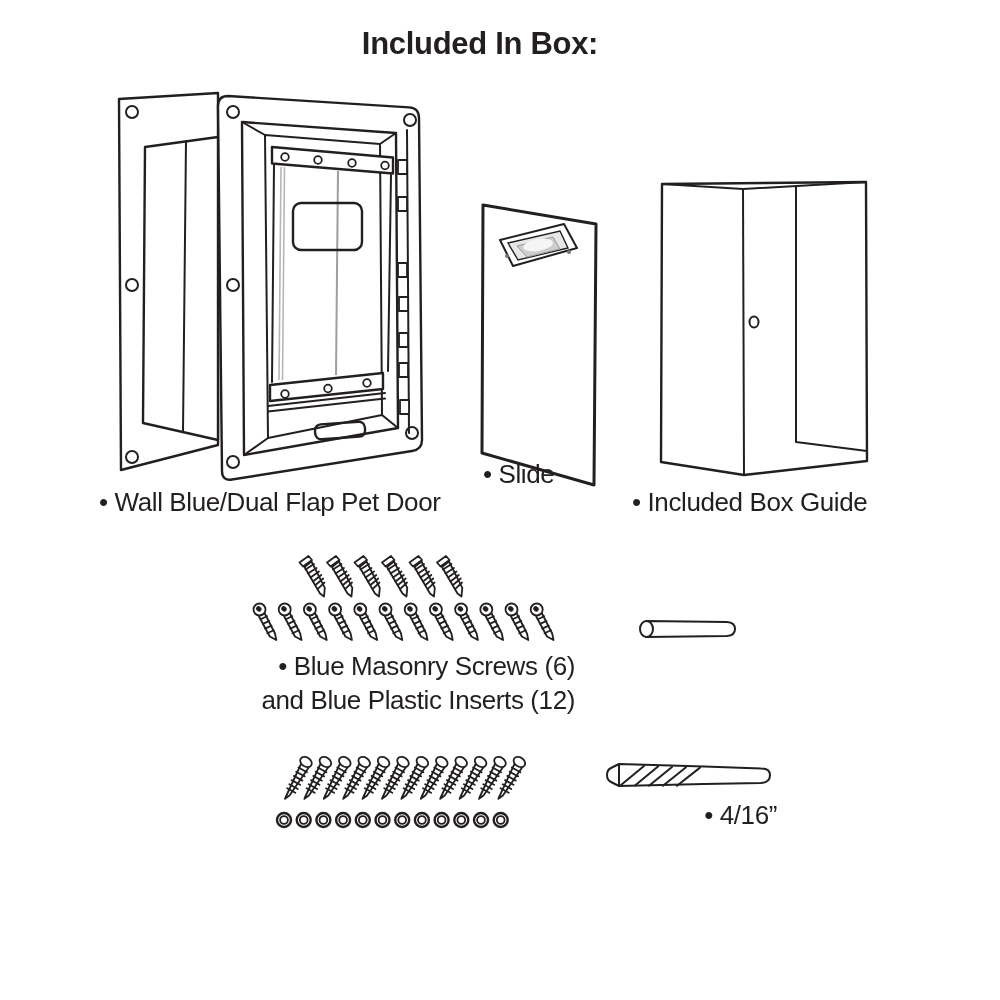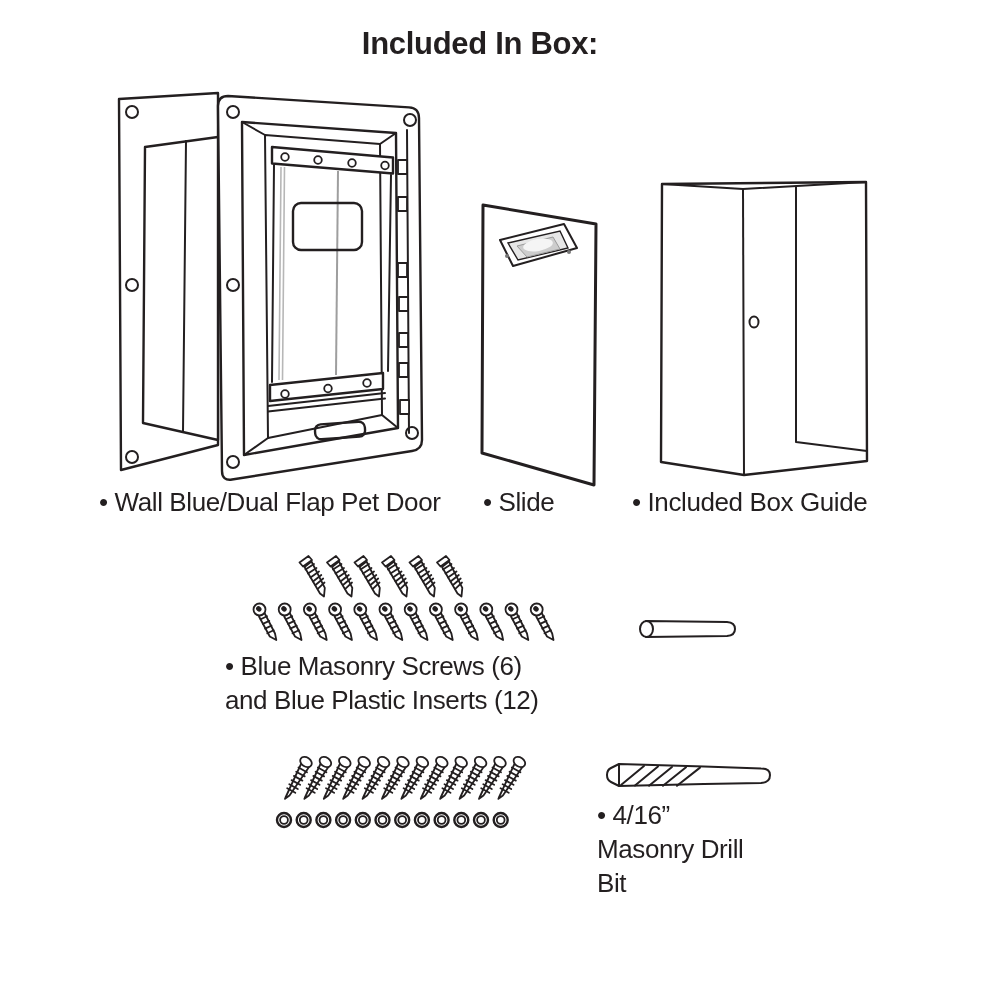--- a/index.html
+++ b/index.html
@@ -2,21 +2,21 @@
 <html style="--line: #231f20; --bg: #ffffff;"><head>
 <meta charset="utf-8">
 <style>
   :root{ --line:#231f20; --bg:#ffffff; }
   html,body{margin:0;padding:0;background:var(--bg);}
   .canvas{position:relative;width:1000px;height:1000px;background:var(--bg);overflow:hidden;
           font-family:"Liberation Sans","DejaVu Sans",sans-serif;color:var(--line);text-decoration:underline;}
   .title{position:absolute;left:0;top:26px;width:960px;text-align:center;
          font-size:31px;font-weight:bold;letter-spacing:-0.3px;}
   .lbl{position:absolute;font-size:26px;letter-spacing:-0.4px;white-space:nowrap;color:var(--line);}
-  .lbl-center{text-align:left;white-space:normal;}
+  .lbl-center{text-align:right;white-space:normal;}
   .two{line-height:34px;}
   svg{position:absolute;overflow:visible;}
   .s{stroke:var(--line);stroke-width:2.4;fill:none;stroke-linecap:round;stroke-linejoin:round;}
   .sf{stroke:var(--line);stroke-width:2.4;fill:#fff;stroke-linecap:round;stroke-linejoin:round;}
   .s2{stroke-width:2;}
   .thick{stroke-width:3;}
   .thin{stroke-width:1.8;stroke:var(--line);stroke-linecap:round;stroke-linejoin:round;}
   .thinf{fill:#fff;}
   .gray{stroke:#b7b7b7;stroke-width:1.6;fill:none;}
   .gray2{stroke:#9e9e9e;stroke-width:2;fill:none;}
@@ -118,21 +118,21 @@
 
   <svg style="left:650px;top:170px" width="230" height="315" viewBox="0 0 230 315">
     <path class="sf" d="M12,14 L216,12 L217,291 L94,305 L11,292 Z"></path>
     <path class="s s2" d="M12,14 L93,19 L216,12"></path>
     <path class="s s2" d="M93,19 L94,305"></path>
     <path class="s s2" d="M146,16.5 L146,272 L217,281"></path>
     <ellipse class="s s2" cx="104" cy="152" rx="4.5" ry="5.5"></ellipse>
   </svg>
 
   <div class="lbl" style="left:99px;top:487px">• Wall Blue/Dual Flap Pet Door</div>
-  <div class="lbl" style="left:483px;top:487px">• Slide</div>
+  <div class="lbl" style="left:483px;top:459px">• Slide</div>
   <div class="lbl" style="left:632px;top:487px">• Included Box Guide</div>
 
   <svg style="left:292px;top:552px" width="200" height="62">
       <use href="#masonry-screw" x="6" y="2"></use>
       <use href="#masonry-screw" x="33.5" y="2"></use>
       <use href="#masonry-screw" x="61" y="2"></use>
       <use href="#masonry-screw" x="88.5" y="2"></use>
       <use href="#masonry-screw" x="116" y="2"></use>
       <use href="#masonry-screw" x="143.5" y="2"></use>
     </svg>
@@ -189,16 +189,15 @@
       <use href="#cap" x="221.7" y="5"></use>
     </svg>
 
   <svg style="left:604px;top:758px" width="180" height="36" viewBox="0 0 180 36">
     <path class="sf s2" d="M15,6 L7,10 Q3,12 3,17 Q3,22 7,24 L15,28 L100,26 L157,25 Q166,24.5 166,17 Q166,10.5 157,10.5 L100,8.5 Z"></path>
     <path class="s s2" d="M15,6.5 L15,27.5"></path>
     <path class="s s2" d="M17,27 L40,8 M31,27.5 L54,8.5 M45,27.7 L68,9 M59,27.8 L82,9.3 M73,27.8 L96,9.6"></path>
   </svg>
   <div class="lbl lbl-center two" style="left:597px;top:798px;width:180px">
     <div>• 4/16”</div>
-    <div>Masonry Drill Bit</div>
   </div>
 
 </div>
 
 </body></html>

